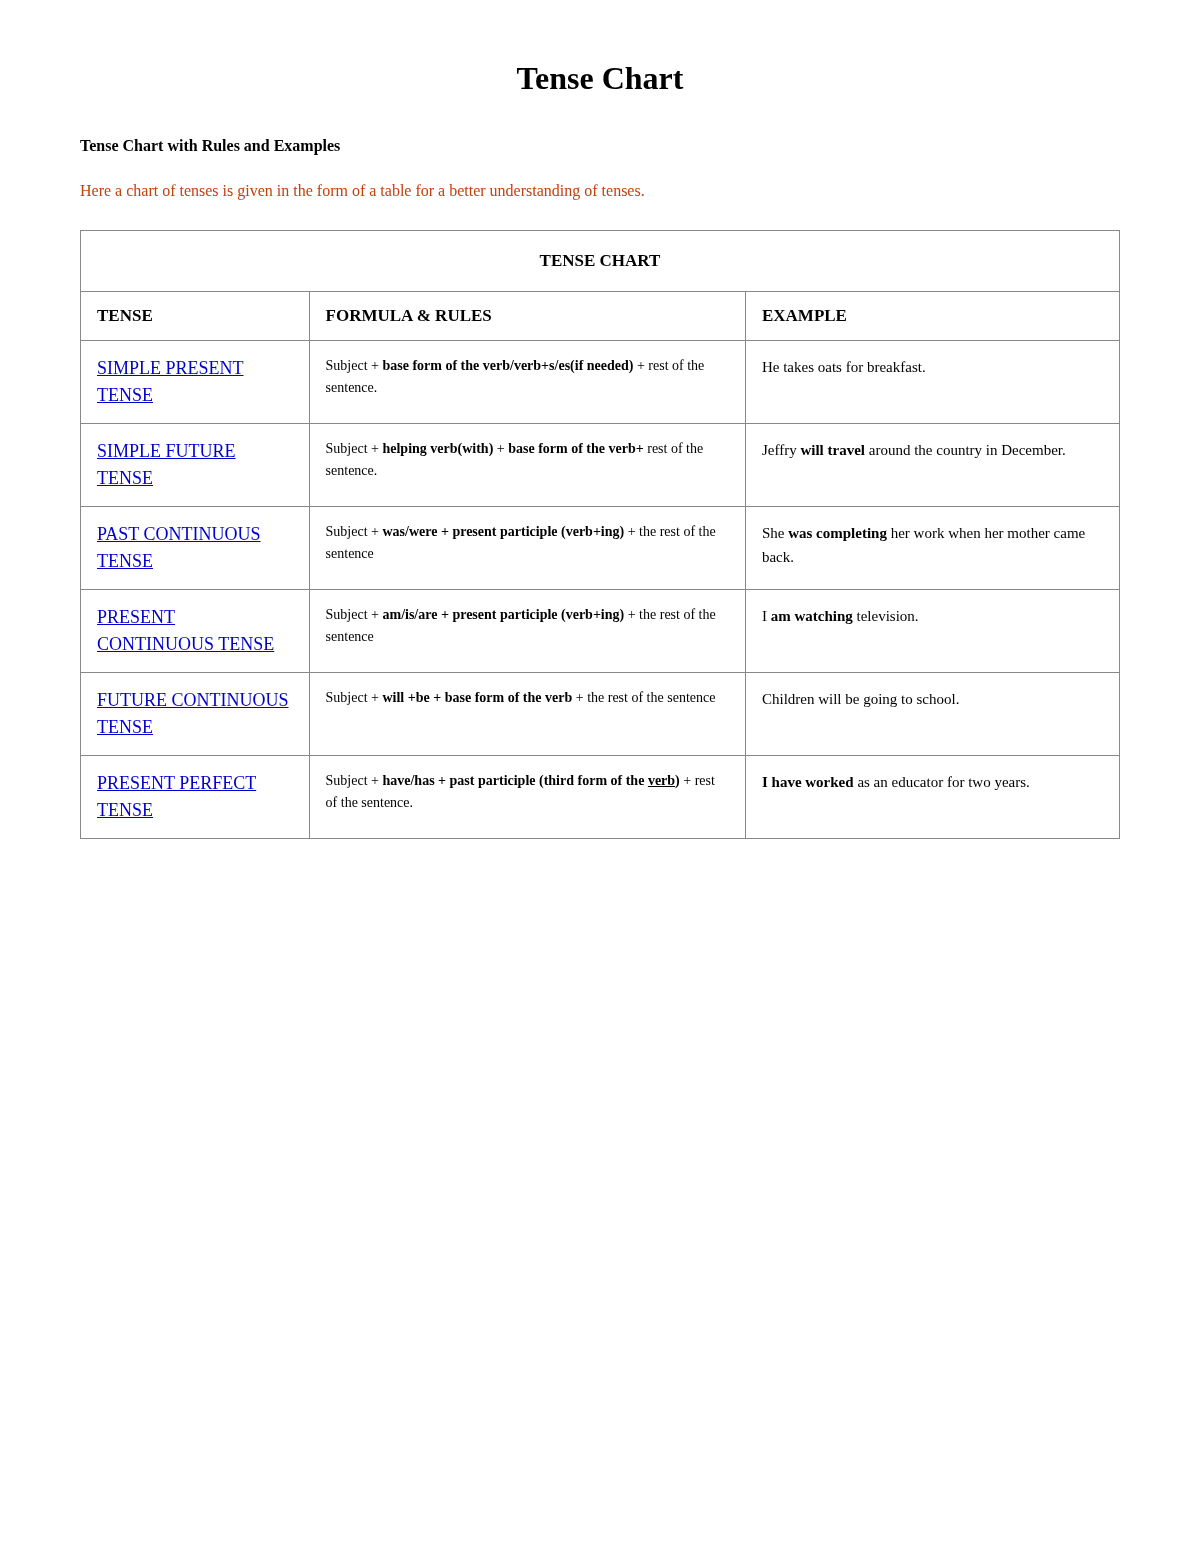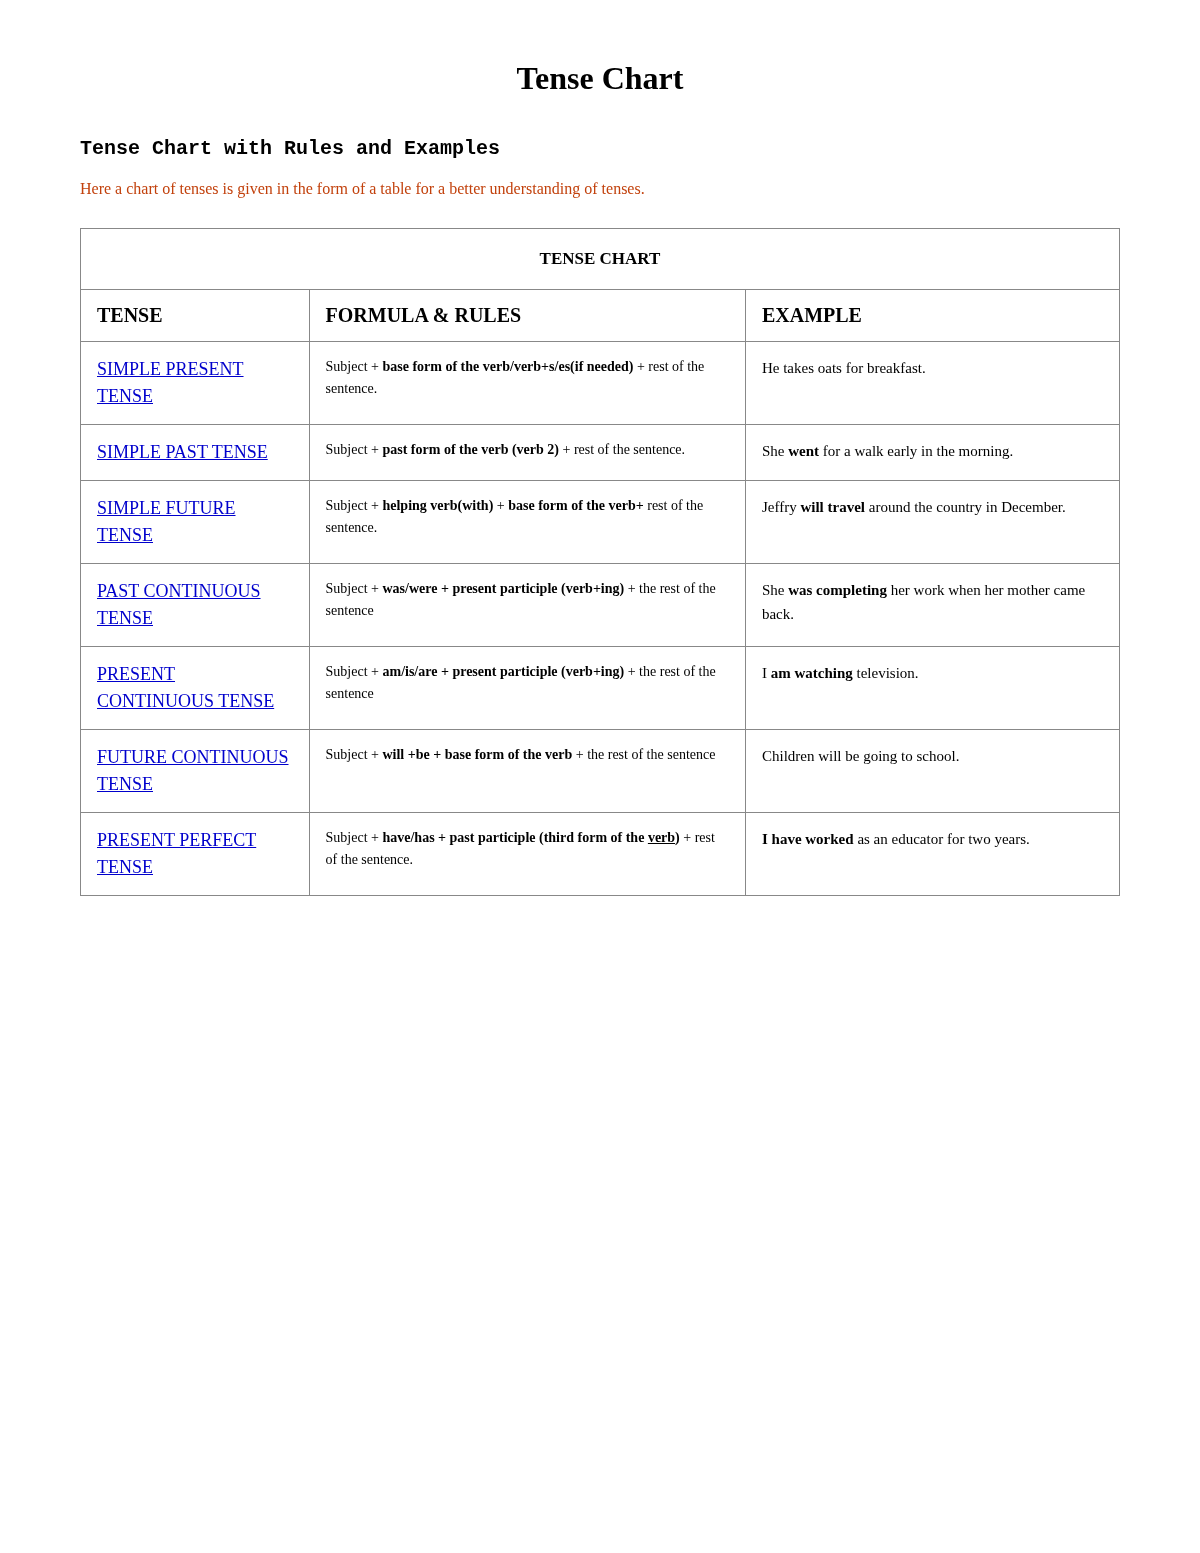--- a/index.html
+++ b/index.html
@@ -19,24 +19,23 @@
     }
 
     .page-title {
       text-align: center;
       font-size: 32px;
       font-weight: bold;
       margin-bottom: 40px;
     }
 
     .section-title {
-      font-size: 20px;
-      font-weight: bold;
-      margin-bottom: 20px;
-      font-family: Liberation Mono, monospace;
+      font-size: 16px;
+      font-weight: bold;
+      margin-bottom: 27px;
     }
 
     .intro-text {
       font-size: 16px;
       margin-bottom: 30px;
       color: #c2410c;
     }
 
     .tense-table {
       width: 100%;
@@ -58,21 +57,21 @@
 
     .table-header-row td {
       font-weight: bold;
       font-size: 17px;
       text-align: center;
       padding: 20px;
     }
 
     .col-header {
       font-weight: bold;
-      font-size: 20px;
+      font-size: 17px;
       padding: 16px;
     }
 
     .tense-link {
       color: #0000cc;
       text-decoration: underline;
       cursor: pointer;
       font-size: 18px;
       line-height: 1.5;
     }
@@ -136,31 +135,20 @@
         <a class="tense-link" href="#">SIMPLE PRESENT TENSE</a>
       </td>
       <td class="formula-cell formula-col">
         Subject + <b>base form of the verb/verb+s/es(if needed)</b> + rest of the sentence.
       </td>
       <td class="example-cell example-col">
         He takes oats for breakfast.
       </td>
     </tr>
 
-    <tr>
-      <td class="tense-col">
-        <a class="tense-link" href="#">SIMPLE PAST TENSE</a>
-      </td>
-      <td class="formula-cell formula-col">
-        Subject + <b>past form of the verb (verb 2)</b> + rest of the sentence.
-      </td>
-      <td class="example-cell example-col">
-        She <b>went</b> for a walk early in the morning.
-      </td>
-    </tr>
 
     <tr>
       <td class="tense-col">
         <a class="tense-link" href="#">SIMPLE FUTURE TENSE</a>
       </td>
       <td class="formula-cell formula-col">
         Subject + <b>helping verb(with)</b> + <b>base form of the verb+</b> rest of the sentence.
       </td>
       <td class="example-cell example-col">
         Jeffry <b>will travel</b> around the country in December.

